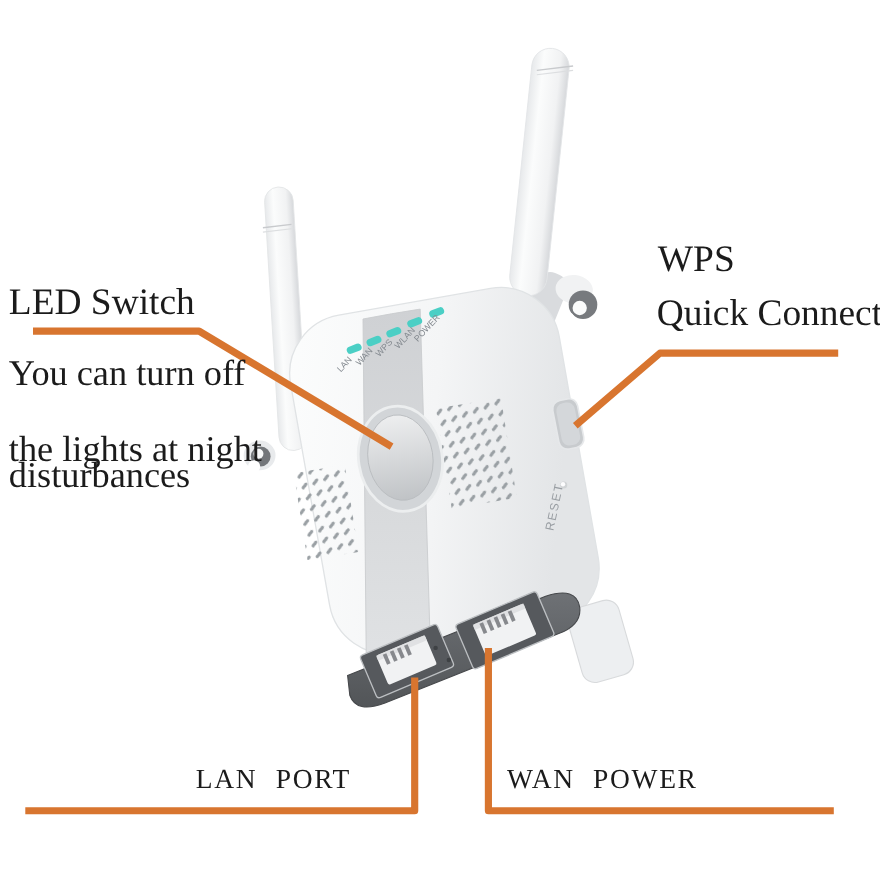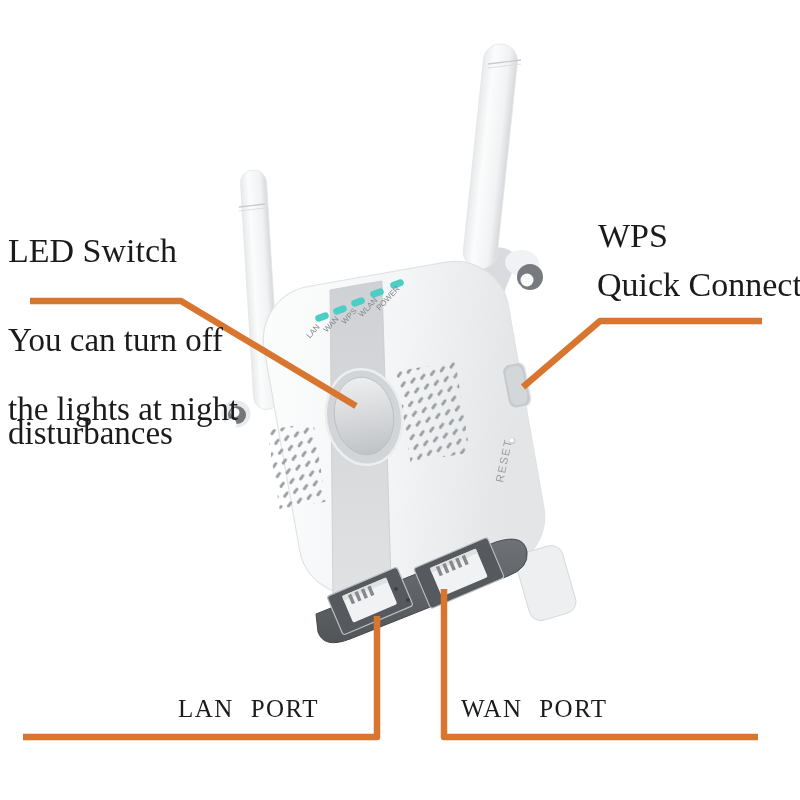--- a/index.html
+++ b/index.html
@@ -139,25 +139,25 @@
   </g>
 
   <g stroke="#D8752F" stroke-width="6.5" fill="none" stroke-linejoin="round">
     <polyline points="30,301 181,301 356,406"></polyline>
     <polyline points="762,321 600,321 523,387"></polyline>
     <polyline points="23,737 377,737 377,616"></polyline>
     <polyline points="758,737 444,737 444,589"></polyline>
   </g>
 </svg>
 
-<div class="label title-lg" style="left:8px;top:234px;">LED Switch</div>
+<div class="label title-lg" style="left:8px;top:258px;">LED Switch</div>
 
 <div class="label desc-line" style="left:8px;top:324px;">You can turn off</div>
 <div class="label desc-line" style="left:8px;top:357px;margin-top:36px;">the lights at night</div>
 <div class="label desc-line" style="left:8px;top:417px;">disturbances</div>
 
 <div class="label title-lg" style="left:598px;top:219px;">WPS</div>
 <div class="label title-lg" style="left:597px;top:268px;">Quick Connect</div>
 
 <div class="label port-label" style="left:178px;top:696px;">LAN PORT</div>
-<div class="label port-label" style="left:461px;top:696px;">WAN PORT</div>
+<div class="label port-label" style="left:461px;top:696px;">WAN POWER</div>
 
 </div>
 
 </body></html>

